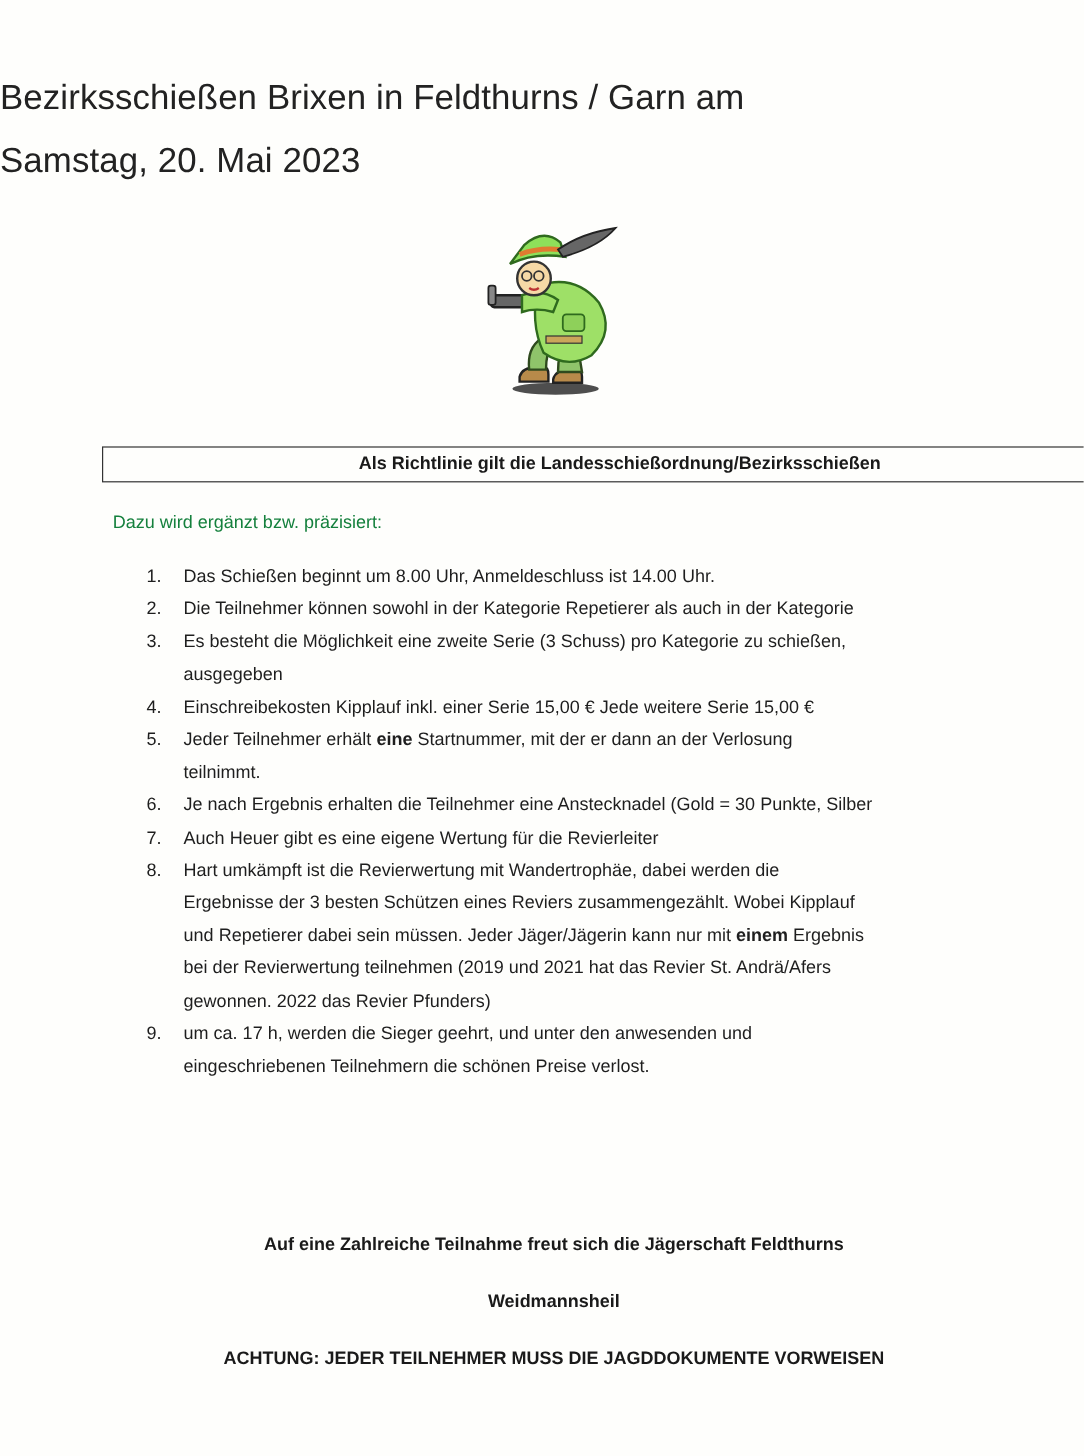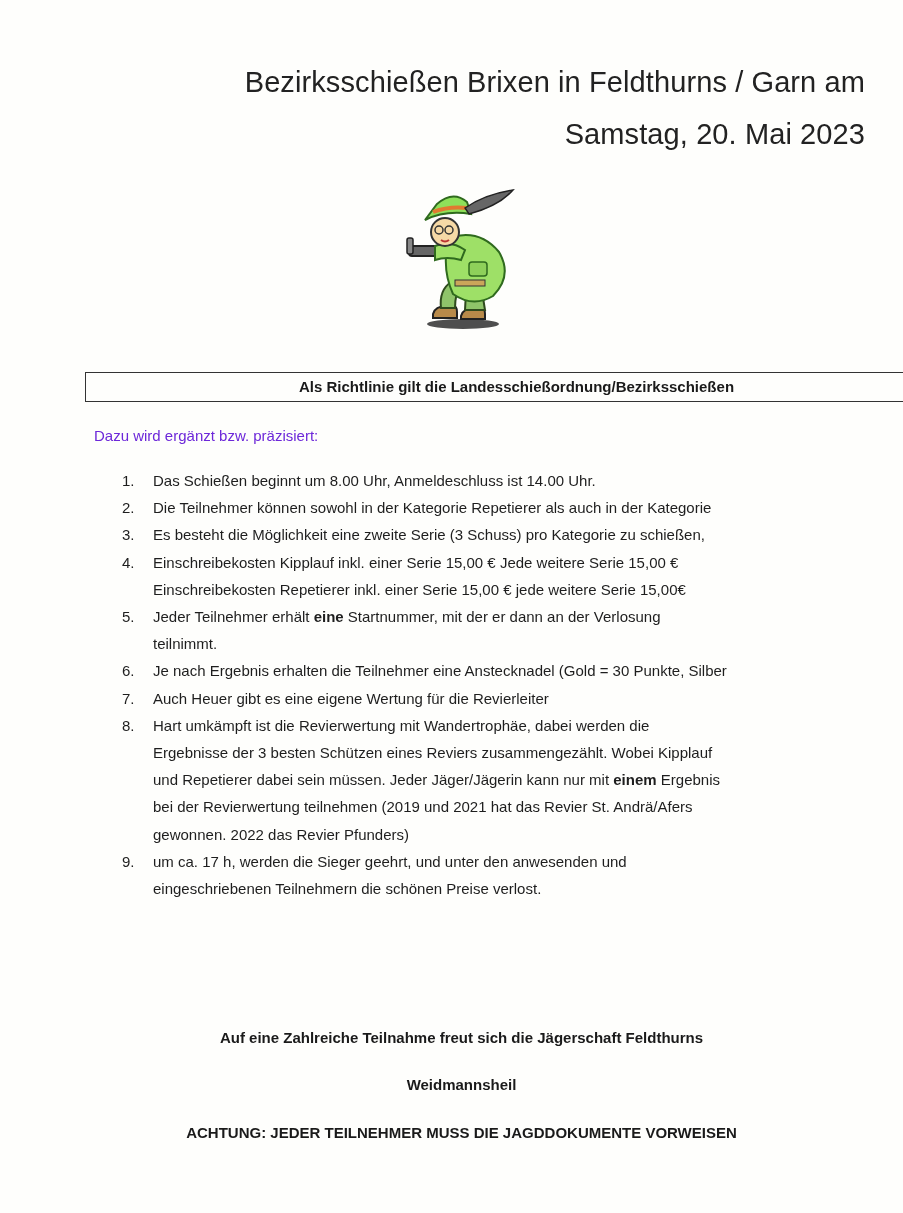--- a/index.html
+++ b/index.html
@@ -9,21 +9,21 @@
       background: #fefefc;
       position: relative;
       overflow: hidden;
       color: #1e1e1e;
       font-family: "Liberation Sans", sans-serif;
     }
     .page-title {
       position: absolute;
       left: 0; top: 56px;
       width: 865px;
-      text-align: right;
+      text-align: left;
       font-size: 29px;
       line-height: 52px;
       color: #222;
       letter-spacing: 0.1px;
     }
     .mascot {
       position: absolute;
       left: 405px; top: 188px;
       width: 115px; height: 145px;
     }
@@ -36,21 +36,21 @@
       text-align: center;
       font-weight: bold;
       font-size: 15px;
       line-height: 27px;
       color: #1a1a1a;
     }
     .intro {
       position: absolute;
       left: 94px; top: 427px;
       font-size: 15px;
-      color: #6d28d9;
+      color: #15803d;
     }
     .rules {
       position: absolute;
       left: 122px; top: 467px;
       width: 710px;
       margin: 0; padding: 0;
       list-style: none;
       font-size: 15px;
       line-height: 27.2px;
       color: #1e1e1e;
@@ -127,25 +127,25 @@
     <span class="num">1.</span>
     <span class="line">Das Schießen beginnt um 8.00 Uhr, Anmeldeschluss ist 14.00 Uhr.</span>
   </li>
   <li>
     <span class="num">2.</span>
     <span class="line">Die Teilnehmer können sowohl in der Kategorie Repetierer als auch in der Kategorie</span>
   </li>
   <li>
     <span class="num">3.</span>
     <span class="line">Es besteht die Möglichkeit eine zweite Serie (3 Schuss) pro Kategorie zu schießen,</span>
+    <span class="line">ausgegeben</span>
   </li>
   <li>
     <span class="num">4.</span>
     <span class="line">Einschreibekosten Kipplauf inkl. einer Serie 15,00 € Jede weitere Serie 15,00 €</span>
-    <span class="line">Einschreibekosten Repetierer inkl. einer Serie 15,00 € jede weitere Serie 15,00€</span>
   </li>
   <li>
     <span class="num">5.</span>
     <span class="line"><span>Jeder Teilnehmer erhält </span><span class="u">eine</span><span> Startnummer, mit der er dann an der Verlosung</span></span>
     <span class="line">teilnimmt.</span>
   </li>
   <li>
     <span class="num">6.</span>
     <span class="line">Je nach Ergebnis erhalten die Teilnehmer eine Anstecknadel (Gold = 30 Punkte, Silber</span>
   </li>

